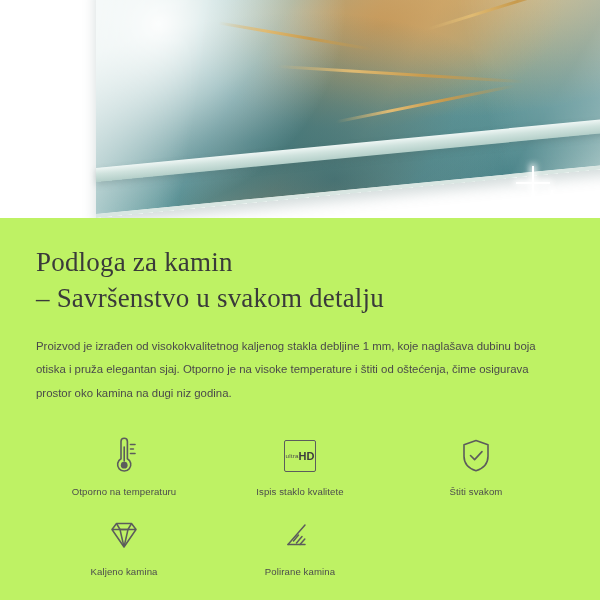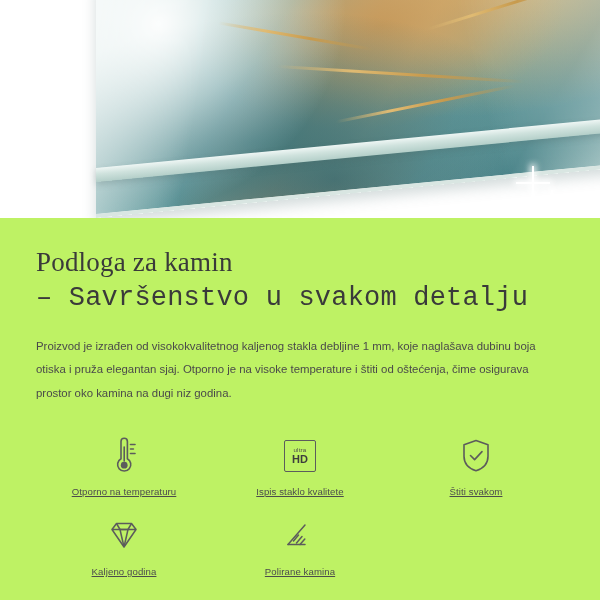--- a/index.html
+++ b/index.html
@@ -124,21 +124,20 @@
     margin: 26px 0 0 0;
     font-family: "Liberation Serif", serif;
     font-size: 27px;
     font-weight: 400;
     line-height: 1.35;
     color: #3a3a3a;
     letter-spacing: 0.2px;
   }
   .title .line2 {
     display: block;
-    font-family: Liberation Mono, monospace;
   }
 
   .desc {
     margin: 18px 0 0 0;
     font-size: 11.4px;
     line-height: 2.05;
     color: #4a4a4a;
     max-width: 536px;
   }
 
@@ -163,30 +162,29 @@
     align-items: center;
     justify-content: center;
   }
 
   .feature-label {
     margin-top: 7px;
     font-size: 9.6px;
     color: #4c4c4c;
     text-align: right;
     letter-spacing: 0.1px;
-    text-decoration: underline;
   }
 
   .hd-box {
     width: 30px;
     height: 30px;
     border: 1.6px solid #5c5c5c;
     border-radius: 2px;
     display: flex;
-    flex-direction: column;
+    flex-direction: row;
     align-items: center;
     justify-content: center;
     line-height: 1;
   }
   .hd-top {
     font-size: 6.2px;
     color: #4c4c4c;
     letter-spacing: 0.2px;
   }
   .hd-bottom {
@@ -264,21 +262,21 @@
           <svg width="42" height="38" viewBox="0 0 42 38" fill="none" stroke="#5c5c5c" stroke-width="1.5" stroke-linejoin="round">
             <path d="M9 12.5h24L21 30z"></path>
             <path d="M9 12.5l4.5-6h15l4.5 6"></path>
             <line x1="13.5" y1="6.5" x2="17" y2="12.5"></line>
             <line x1="28.5" y1="6.5" x2="25" y2="12.5"></line>
             <line x1="17" y1="12.5" x2="21" y2="30"></line>
             <line x1="25" y1="12.5" x2="21" y2="30"></line>
             <line x1="17" y1="12.5" x2="25" y2="12.5"></line>
           </svg>
         </div>
-        <div class="feature-label">Kaljeno godina</div>
+        <div class="feature-label">Kaljeno kamina</div>
       </div>
 
       <div class="feature">
         <div class="feature-icon">
           <svg width="42" height="38" viewBox="0 0 42 38" fill="none" stroke="#5c5c5c" stroke-width="1.5" stroke-linecap="round">
             <path d="M9 27.5L26 8"></path>
             <path d="M9 27.5h17"></path>
             <line x1="14.5" y1="24" x2="19.5" y2="18"></line>
             <line x1="17.5" y1="26" x2="23" y2="19.5"></line>
             <line x1="21" y1="27.5" x2="25.8" y2="22"></line>

